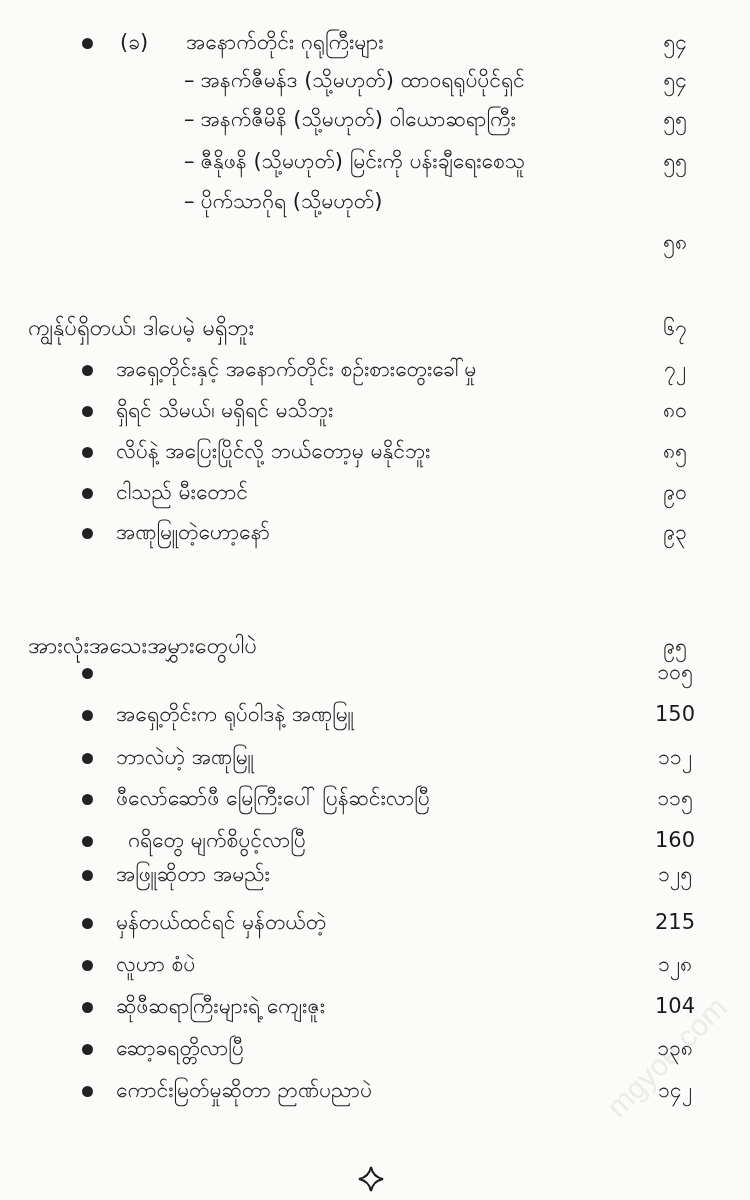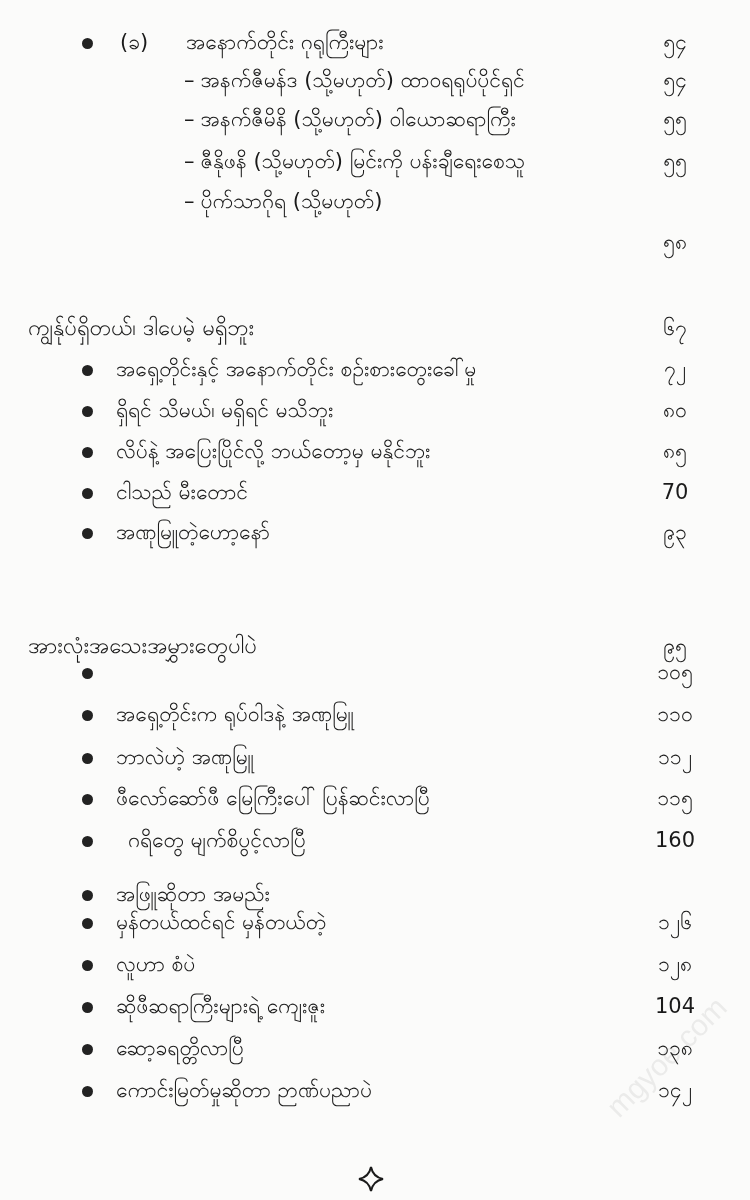--- a/index.html
+++ b/index.html
@@ -136,21 +136,21 @@
 
   <div class="row" style="top:433px">
     <span class="bullet" style="left:82px"></span>
     <span class="label" style="left:116px">လိပ်နဲ့ အပြေးပြိုင်လို့ ဘယ်တော့မှ မနိုင်ဘူး</span>
     <span class="pagenum">၈၅</span>
   </div>
 
   <div class="row" style="top:474px">
     <span class="bullet" style="left:82px"></span>
     <span class="label" style="left:116px">ငါသည် မီးတောင်</span>
-    <span class="pagenum">70</span>
+    <span class="pagenum">၉၀</span>
   </div>
 
   <div class="row" style="top:514px">
     <span class="bullet" style="left:82px"></span>
     <span class="label" style="left:116px">အဏုမြူတဲ့ဟော့နော်</span>
     <span class="pagenum">၉၃</span>
   </div>
 
   <div class="row heading" style="top:628px">
     <span class="label">အားလုံးအသေးအမွှားတွေပါပဲ</span>
@@ -158,50 +158,51 @@
   </div>
 
   <div class="row" style="top:654px">
     <span class="bullet" style="left:82px"></span>
     <span class="pagenum">၁၀၅</span>
   </div>
 
   <div class="row" style="top:696px">
     <span class="bullet" style="left:82px"></span>
     <span class="label" style="left:116px">အရှေ့တိုင်းက ရုပ်ဝါဒနဲ့ အဏုမြူ</span>
-    <span class="pagenum">၁၁၀</span>
+    <span class="pagenum">150</span>
   </div>
 
   <div class="row" style="top:739px">
     <span class="bullet" style="left:82px"></span>
     <span class="label" style="left:116px">ဘာလဲဟဲ့ အဏုမြူ</span>
     <span class="pagenum">၁၁၂</span>
   </div>
 
   <div class="row" style="top:780px">
     <span class="bullet" style="left:82px"></span>
     <span class="label" style="left:116px">ဖီလော်ဆော်ဖီ မြေကြီးပေါ် ပြန်ဆင်းလာပြီ</span>
     <span class="pagenum">၁၁၅</span>
   </div>
 
   <div class="row" style="top:822px">
     <span class="bullet" style="left:82px"></span>
     <span class="label" style="left:128px">ဂရိတွေ မျက်စိပွင့်လာပြီ</span>
     <span class="pagenum">160</span>
   </div>
 
-  <div class="row" style="top:876px">
+  <div class="row" style="top:856px">
     <span class="bullet" style="left:82px"></span>
     <span class="label" style="left:116px">အဖြူဆိုတာ အမည်း</span>
+    <span class="pagenum">၁၂၅</span>
   </div>
 
   <div class="row" style="top:904px">
     <span class="bullet" style="left:82px"></span>
     <span class="label" style="left:116px">မှန်တယ်ထင်ရင် မှန်တယ်တဲ့</span>
-    <span class="pagenum">၁၂၆</span>
+    <span class="pagenum">215</span>
   </div>
 
   <div class="row" style="top:946px">
     <span class="bullet" style="left:82px"></span>
     <span class="label" style="left:116px">လူဟာ စံပဲ</span>
     <span class="pagenum">၁၂၈</span>
   </div>
 
   <div class="row" style="top:988px">
     <span class="bullet" style="left:82px"></span>

